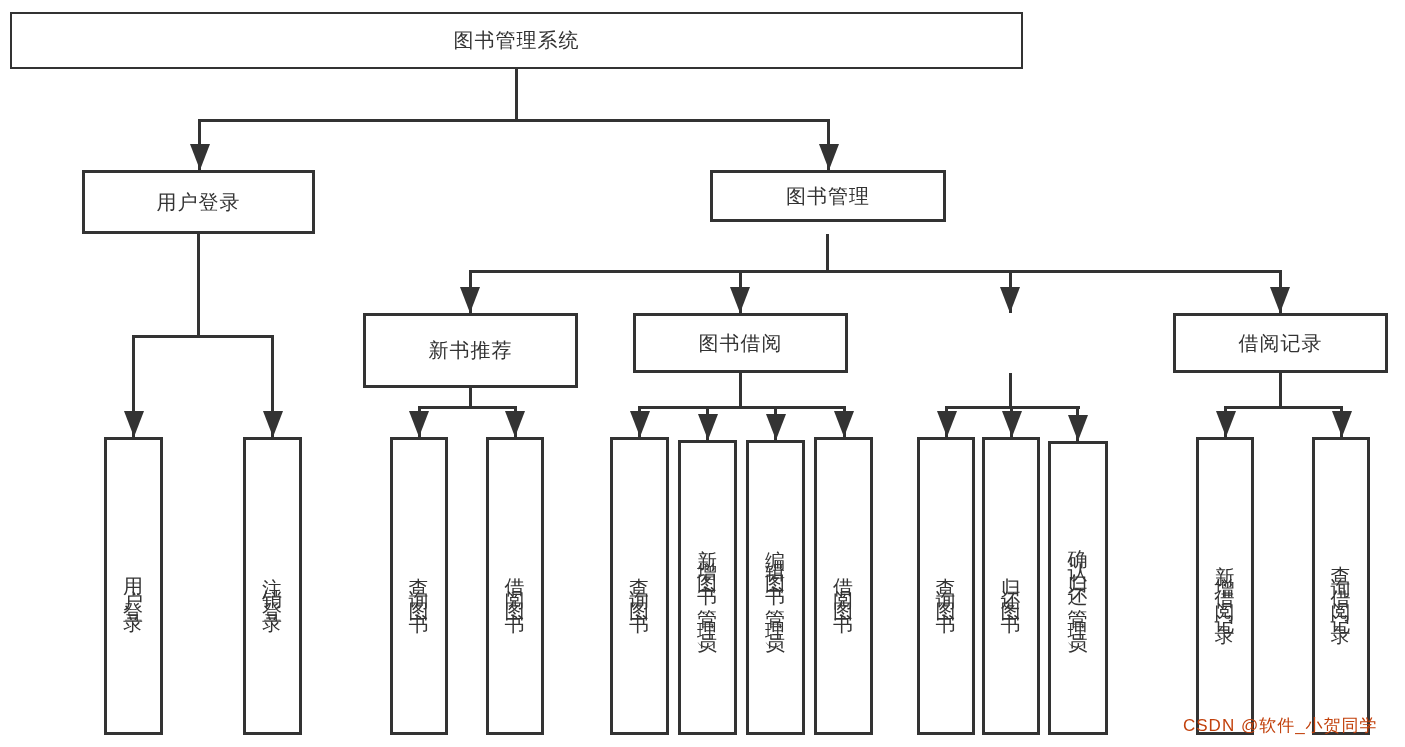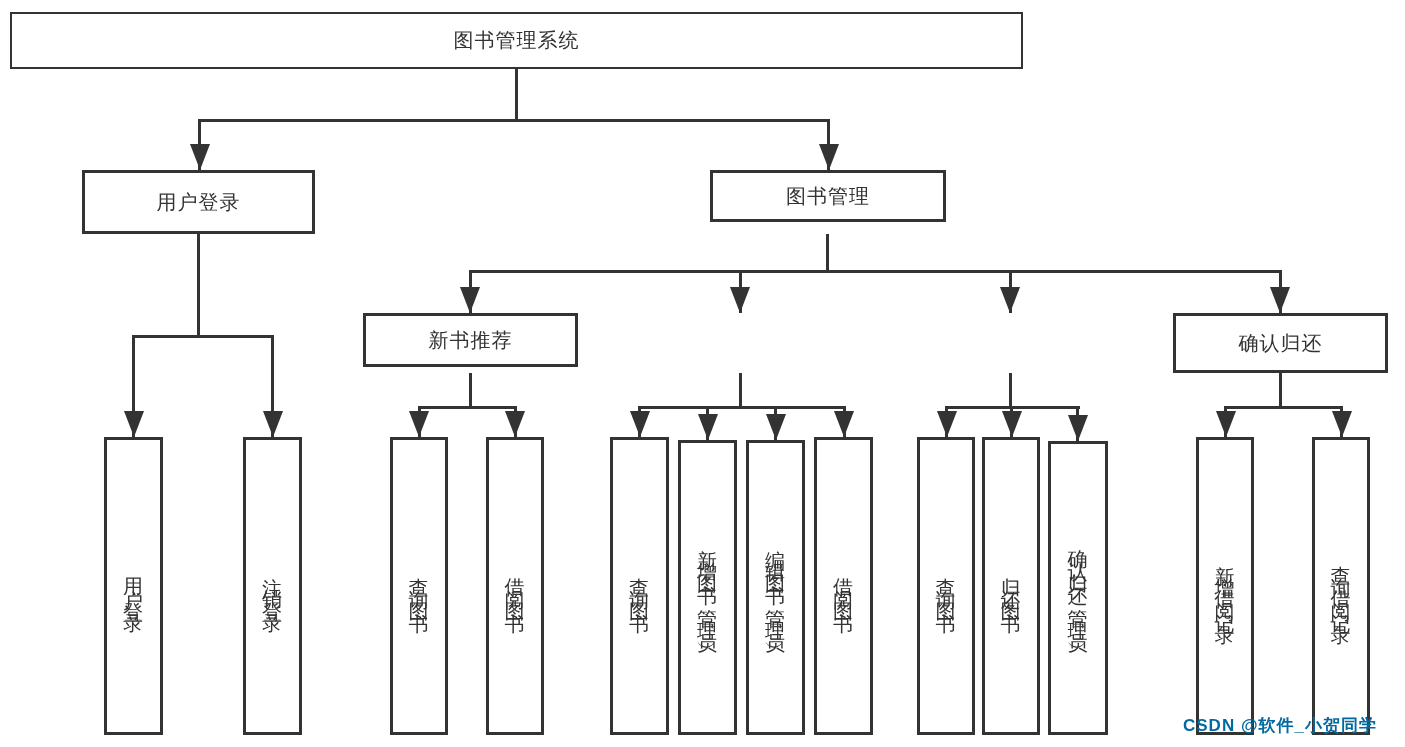--- a/index.html
+++ b/index.html
@@ -17,22 +17,22 @@
     writing-mode:vertical-rl;text-orientation:mixed;letter-spacing:12px;
     line-height:1;white-space:nowrap;
   }
   .line{position:absolute;background:#333333;}
   .arrow{
     position:absolute;width:0;height:0;
     border-left:10px solid transparent;border-right:10px solid transparent;
     border-top:26px solid #333333;
   }
   .watermark{
-    position:absolute;left:1183px;top:714px;font-size:17px;color:#0369a1;
-    letter-spacing:1px;white-space:nowrap;z-index:5;font-weight:bold;
+    position:absolute;left:1183px;top:714px;font-size:17px;color:#c2410c;
+    letter-spacing:1px;white-space:nowrap;z-index:5;
   }
 </style>
 </head>
 <body>
 
 <div class="canvas">
 
   <div class="line" style="left:515px;top:69px;width:3px;height:52px"></div>
   <div class="line" style="left:198px;top:119px;width:632px;height:3px"></div>
   <div class="line" style="left:198px;top:119px;width:3px;height:51px"></div>
@@ -96,25 +96,28 @@
     <span>图书管理系统</span>
   </div>
 
   <div class="box hbox" style="left:82px;top:170px;width:233px;height:64px">
     <span>用户登录</span>
   </div>
   <div class="box hbox" style="left:710px;top:170px;width:236px;height:52px">
     <span>图书管理</span>
   </div>
 
-  <div class="box hbox" style="left:363px;top:313px;width:215px;height:54px">
+  <div class="box hbox" style="left:363px;top:313px;width:215px;height:75px">
     <span>新书推荐</span>
   </div>
+  <div class="box hbox" style="left:633px;top:313px;width:215px;height:60px">
+    <span>图书借阅</span>
+  </div>
   <div class="box hbox" style="left:1173px;top:313px;width:215px;height:60px">
-    <span>确认归还</span>
+    <span>借阅记录</span>
   </div>
 
   <div class="box vbox" style="left:104px;top:437px;width:59px;height:298px">
     <span>用户登录</span>
   </div>
   <div class="box vbox" style="left:243px;top:437px;width:59px;height:298px">
     <span>注销登录</span>
   </div>
 
   <div class="box vbox" style="left:390px;top:437px;width:58px;height:298px">

